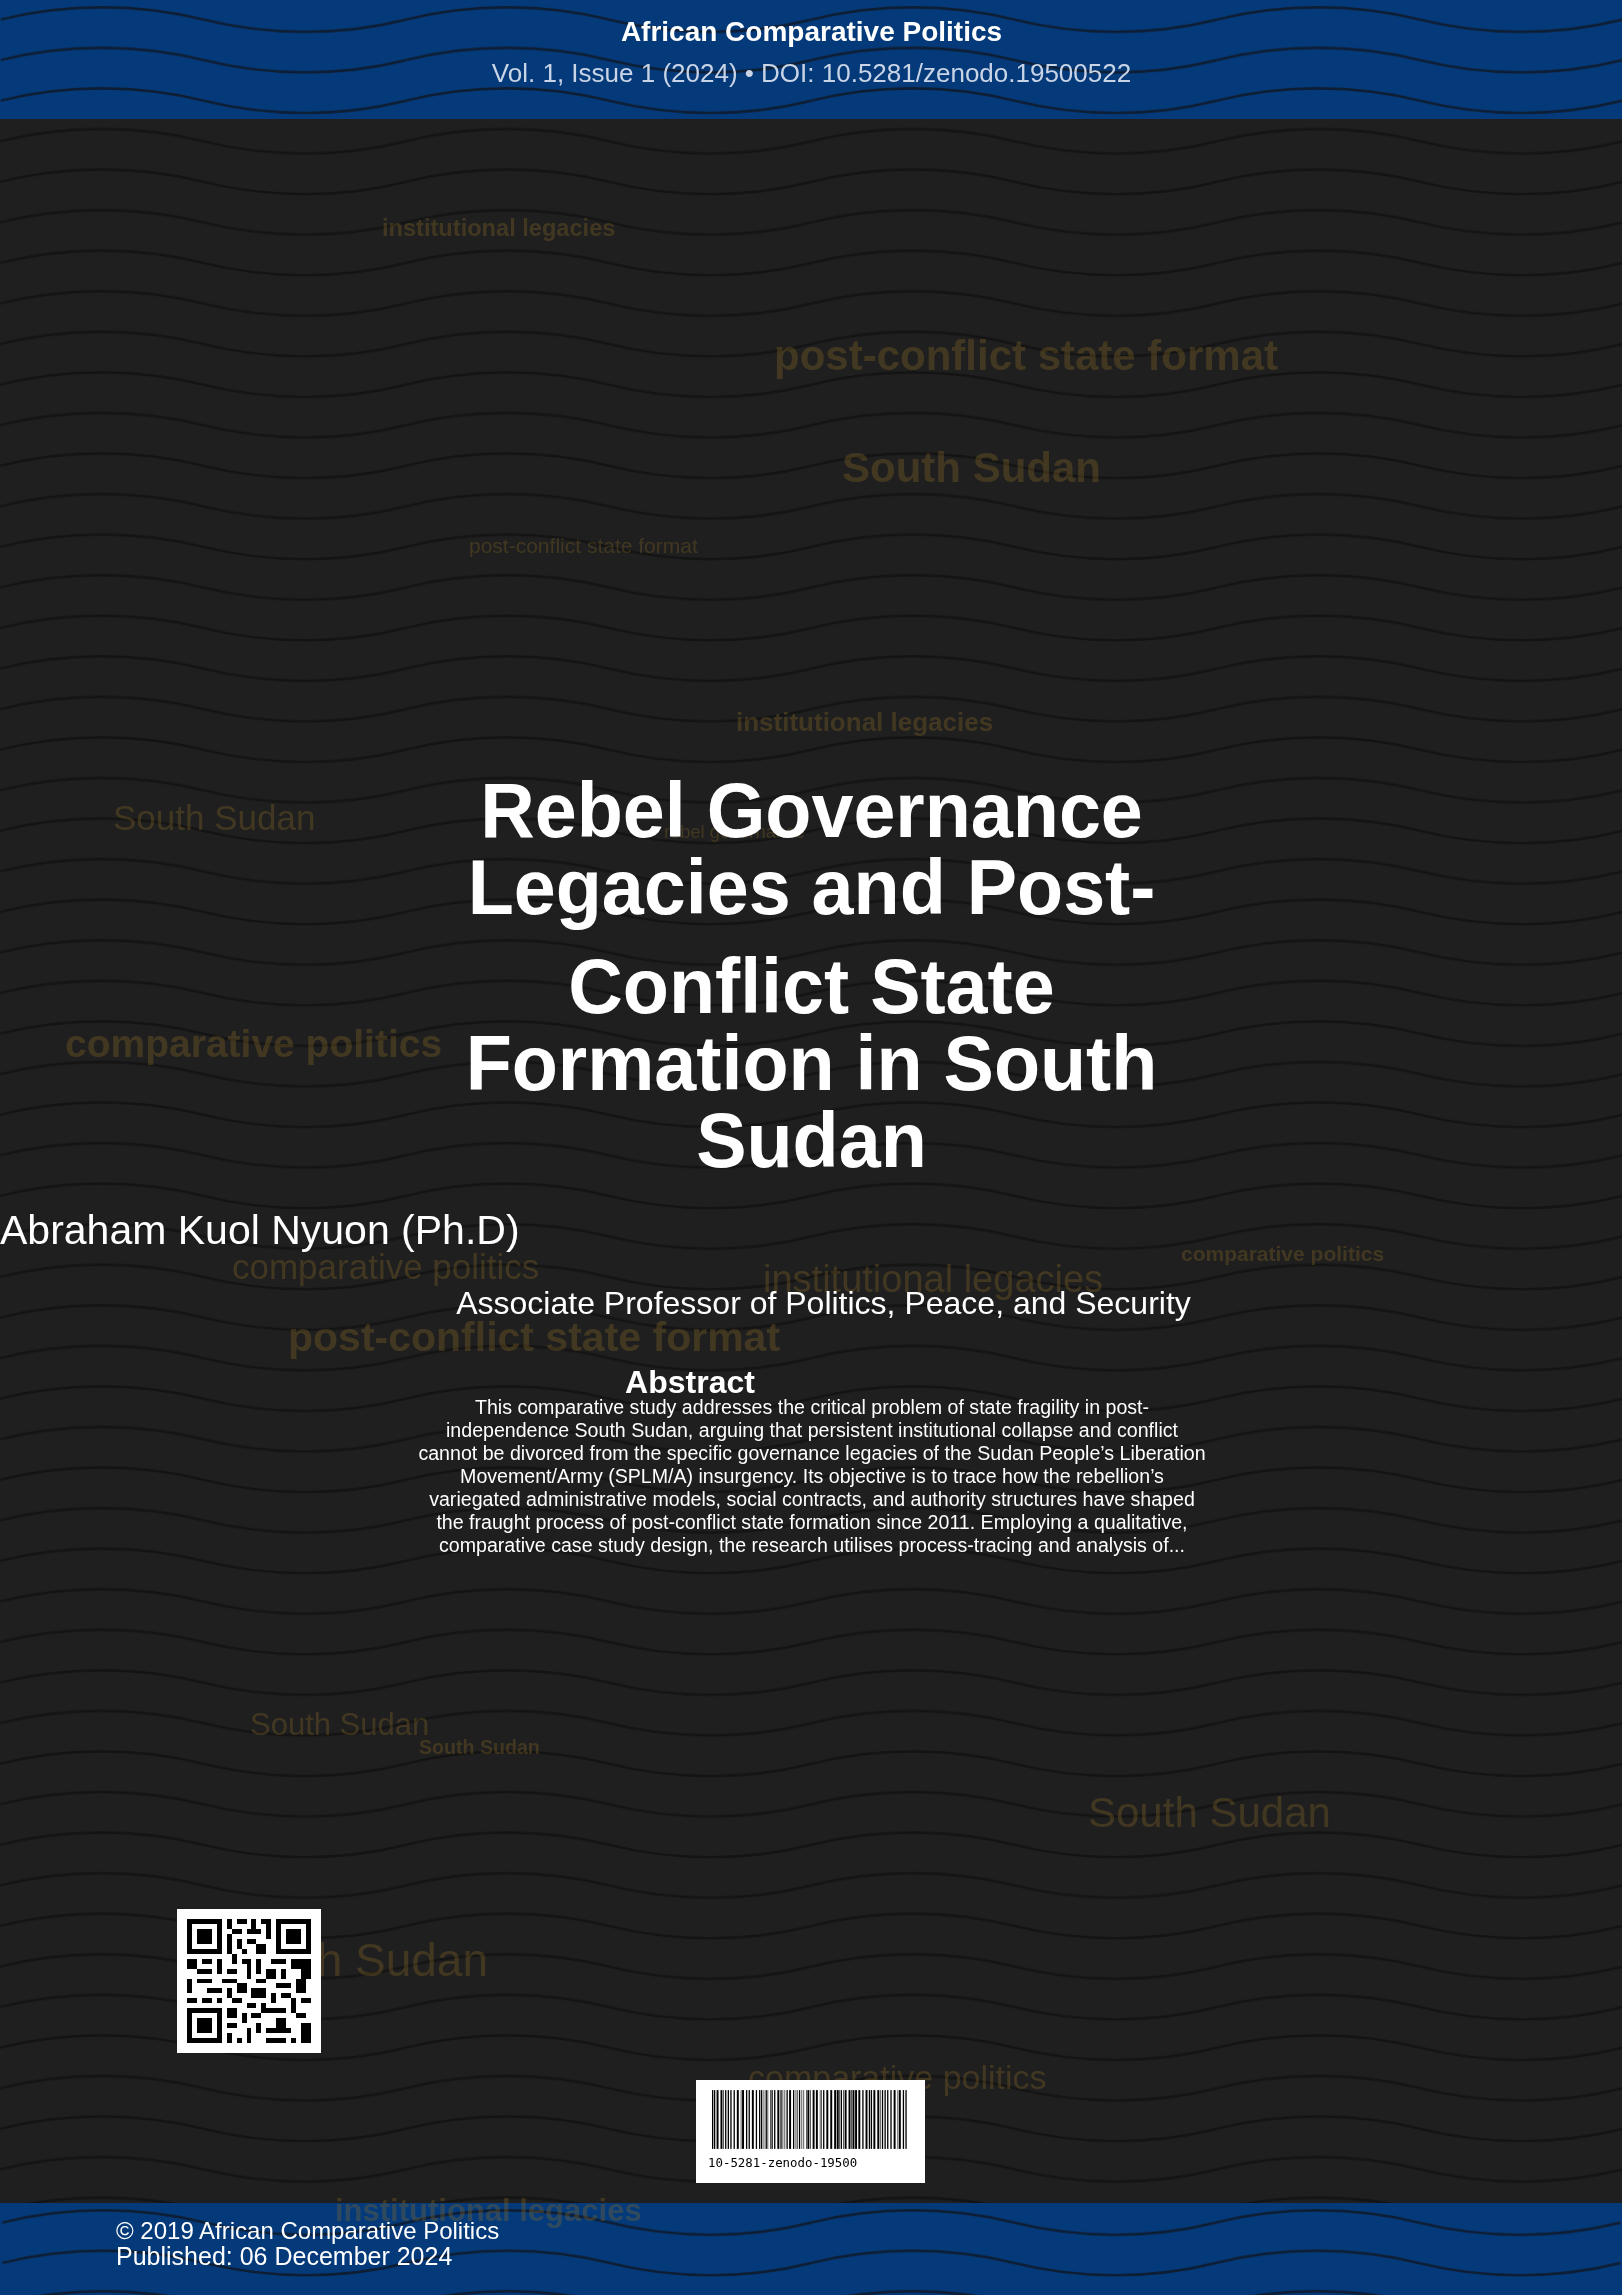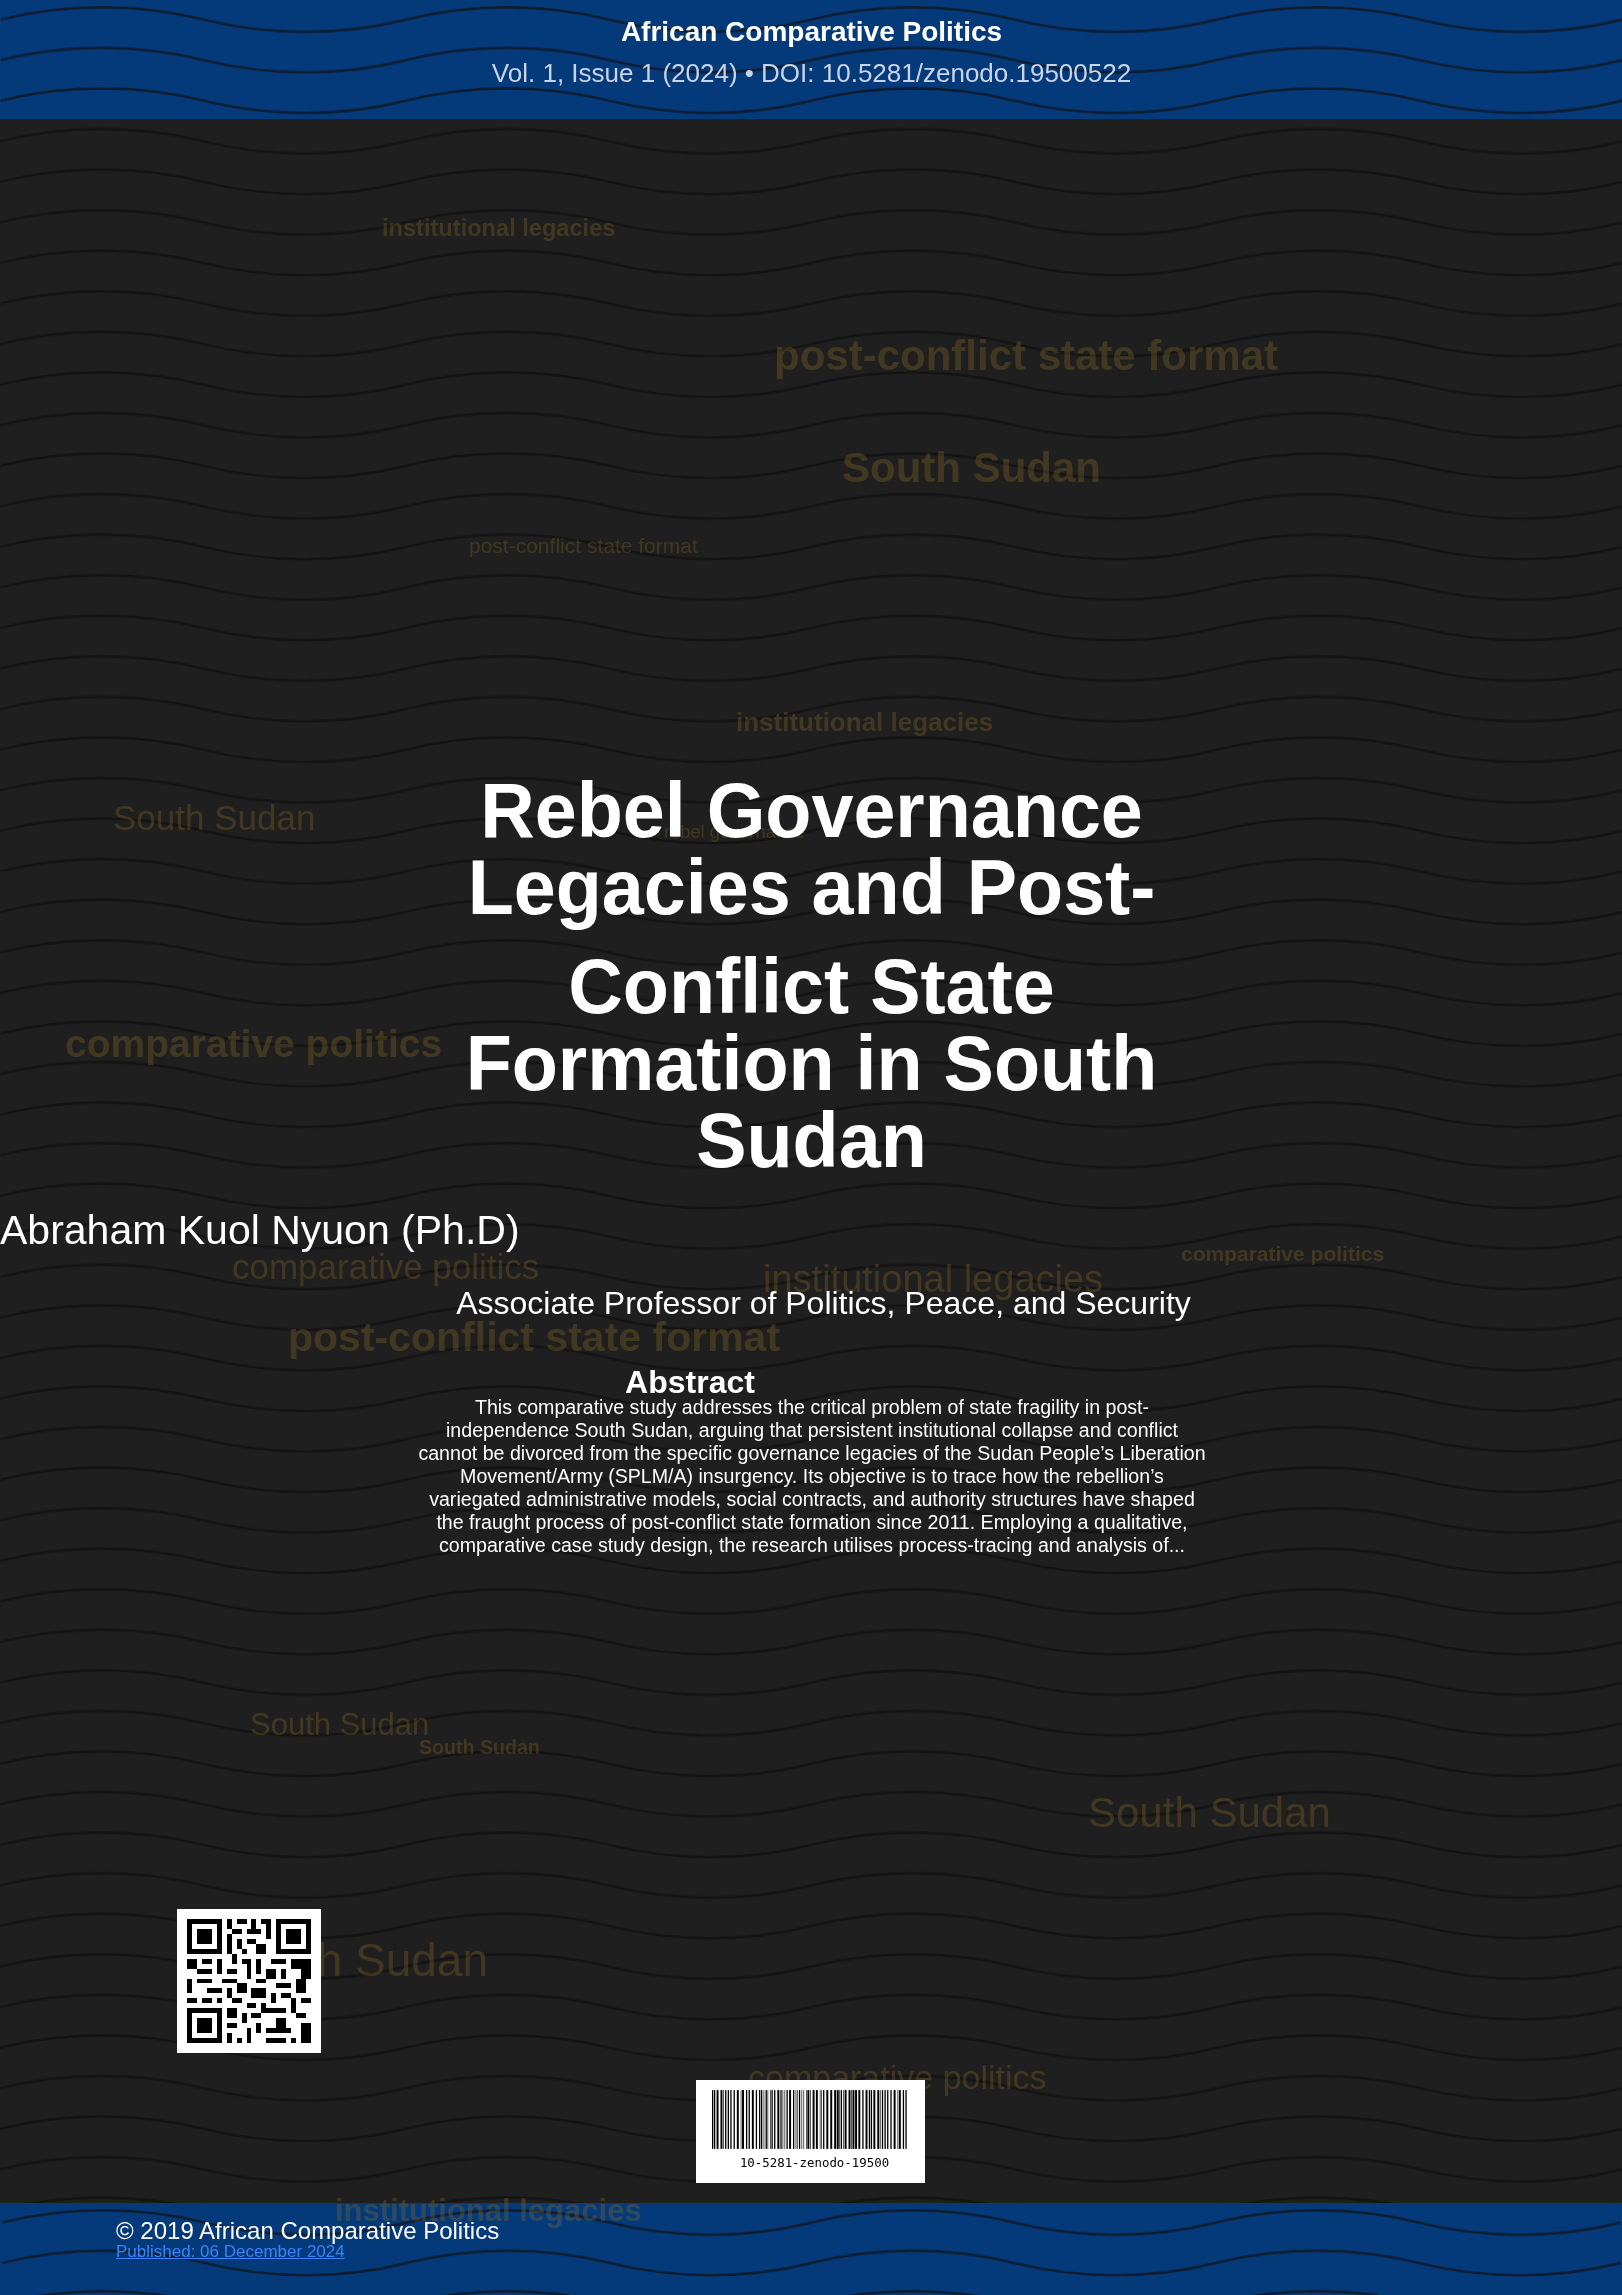--- a/index.html
+++ b/index.html
@@ -38,25 +38,25 @@
     .abs-body {
       position:absolute; left:393px; width:838px; top:1396px; text-align:center;
       font-size:19.6px; line-height:23px; color:#fff; z-index:4;
     }
     .qr-label { position:absolute; left:236px; top:1896px; font-size:13px; font-weight:bold; color:#0c3d78; z-index:4;margin-top:12px; }
     .qr { position:absolute; left:177px; top:1909px; width:144px; height:144px; background:#fff; z-index:4; }
     .qr svg { position:absolute; left:9.8px; top:9.8px; }
     .barcode { position:absolute; left:696px; top:2080px; width:229px; height:103px; background:#fff; z-index:4; }
     .barcode svg { position:absolute; left:16.4px; top:9.8px; }
     .barcode-text {
-      position:absolute; left:4px; width:229px; top:75px; text-align:center;
+      position:absolute; left:12px; width:229px; top:75px; 
       font-family:"DejaVu Sans Mono", monospace; font-size:12.4px; color:#000;
     }
     .footer1 { position:absolute; left:116px; top:2217px; font-size:24px; color:#fff; z-index:4; }
-    .footer2 { position:absolute; left:116px; top:2242px; font-size:17px; color:#3b82f6; z-index:4;text-decoration:underline; }
+    .footer2 { position:absolute; left:116px; top:2242px; font-size:25px; color:#ffffff; z-index:4; }
   </style>
 </head>
 <body>
 
 <svg class="waves" width="1623" height="2295" xmlns="http://www.w3.org/2000/svg" viewBox="0 0 2480 3508">
   <defs>
     <pattern id="wv" x="0" y="0" width="620" height="62" patternUnits="userSpaceOnUse">
       <path d="M0 30 C 100 5, 210 5, 310 30 S 520 55, 620 30" fill="none" stroke="#121212" stroke-width="4" opacity="0.85"></path>
     </pattern>
   </defs>

